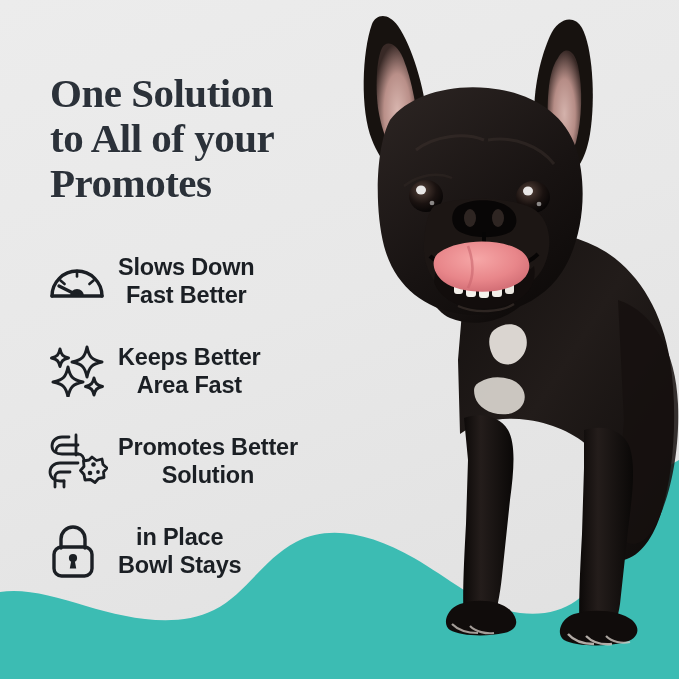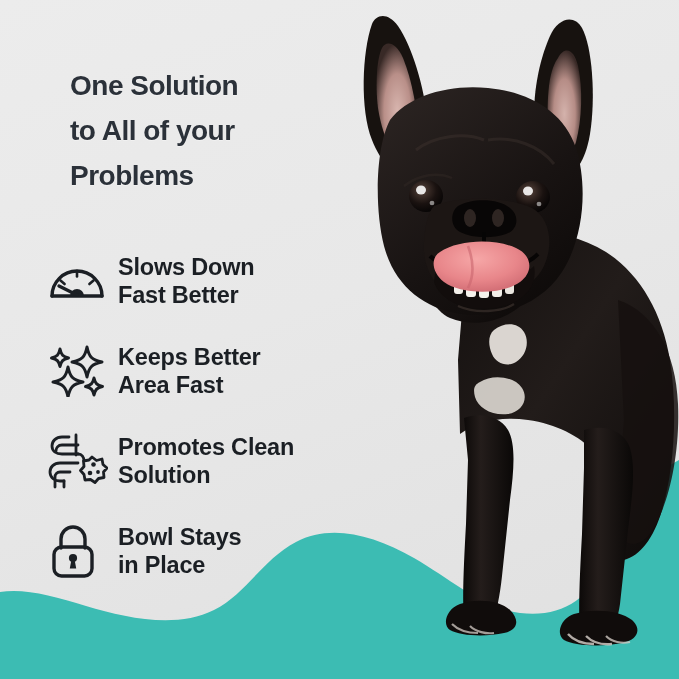--- a/index.html
+++ b/index.html
@@ -18,34 +18,34 @@
   .blob{position:absolute;left:0;top:430px;width:679px;height:249px;z-index:1;}
 
   
   .dog{position:absolute;left:318px;top:0;width:361px;height:679px;z-index:2;}
 
   
   .headline{
     position:absolute;left:50px;top:44px;width:320px;z-index:5;
     color:#2b3139;
     font-weight:bold;
-    font-size:28px;
+    font-size:41px;
     line-height:45px;
     letter-spacing:-0.5px;
-    font-family:Liberation Sans, sans-serif;
+    font-family:Liberation Serif, serif;
     text-shadow:0 1px 0 rgba(255,255,255,.35);
-    margin-left:20px;
   }
   .headline .hl-line{display:block;white-space:nowrap;}
 
   
   .features{position:absolute;left:44px;top:236px;width:330px;z-index:5;}
   .feature{
     display:flex;align-items:center;
     height:90px;
+    text-align:center;
   }
   .f-icon{
     width:74px;min-width:74px;height:62px;
     display:flex;align-items:center;justify-content:flex-start;
     padding-left:4px;box-sizing:border-box;
   }
   .f-text{
     color:#1b1f24;
     font-weight:bold;
     font-size:23.5px;
@@ -253,21 +253,21 @@
              C 182 296, 142 294, 126 282
              C 114 273, 112 258, 122 252 Z" fill="url(#tongueG)"></path>
     <path d="M150 246 C 156 262, 156 276, 150 288" stroke="#c9656e" stroke-width="2.6" fill="none" opacity="0.6"></path>
 
     <path d="M140 306 C 158 314, 184 312, 196 304" stroke="#4a3d38" stroke-width="2.4" fill="none" opacity="0.5"></path>
   </svg>
 
   <h1 class="headline">
     <span class="hl-line">One Solution</span>
     <span class="hl-line">to All of your</span>
-    <span class="hl-line">Problems</span>
+    <span class="hl-line">Promotes</span>
   </h1>
 
   <div class="features">
 
     <div class="feature">
       <span class="f-icon">
         <svg width="58" height="40" viewBox="0 0 58 40" aria-hidden="true">
           <path d="M4 35 A 25 25 0 0 1 54 35" fill="none" stroke="#1b1f24" stroke-width="3.4" stroke-linecap="round"></path>
           <line x1="4" y1="35" x2="54" y2="35" stroke="#1b1f24" stroke-width="3.4" stroke-linecap="round"></line>
           <line x1="29" y1="10" x2="29" y2="15.5" stroke="#1b1f24" stroke-width="2.6" stroke-linecap="round"></line>
@@ -319,34 +319,34 @@
 
           <g fill="none" stroke="#1b1f24" stroke-width="2.8" stroke-linejoin="round">
             <path d="M44 24 L 48.5 27.5 L 54 26 L 55 31.5 L 59 35 L 55.5 39 L 56 44.5 L 50.5 45.5 L 47 49.5 L 42.5 46.5 L 37 47 L 36 41.5 L 32.5 37.5 L 36 33.5 L 35.5 28 L 41 27 Z"></path>
           </g>
           <circle cx="45.5" cy="31.5" r="2.3" fill="#1b1f24"></circle>
           <circle cx="42" cy="40" r="2.3" fill="#1b1f24"></circle>
           <circle cx="50" cy="39" r="1.9" fill="#1b1f24"></circle>
         </svg>
       </span>
       <span class="f-text">
-        <span class="fl">Promotes Clean</span>
+        <span class="fl">Promotes Better</span>
         <span class="fl">Solution</span>
       </span>
     </div>
 
     <div class="feature">
       <span class="f-icon">
         <svg width="50" height="54" viewBox="0 0 50 54" aria-hidden="true">
           <path d="M13 24 L 13 15 A 12 12 0 0 1 37 15 L 37 24" fill="none" stroke="#1b1f24" stroke-width="3.4" stroke-linecap="round"></path>
           <rect x="6" y="23" width="38" height="29" rx="7.5" fill="none" stroke="#1b1f24" stroke-width="3.4"></rect>
           <circle cx="25" cy="34" r="4.1" fill="#1b1f24"></circle>
           <path d="M23.3 36.5 L 21.8 44.5 L 28.2 44.5 L 26.7 36.5 Z" fill="#1b1f24"></path>
         </svg>
       </span>
       <span class="f-text">
+        <span class="fl">in Place</span>
         <span class="fl">Bowl Stays</span>
-        <span class="fl">in Place</span>
       </span>
     </div>
 
   </div>
 </div>
 
 </body></html>

